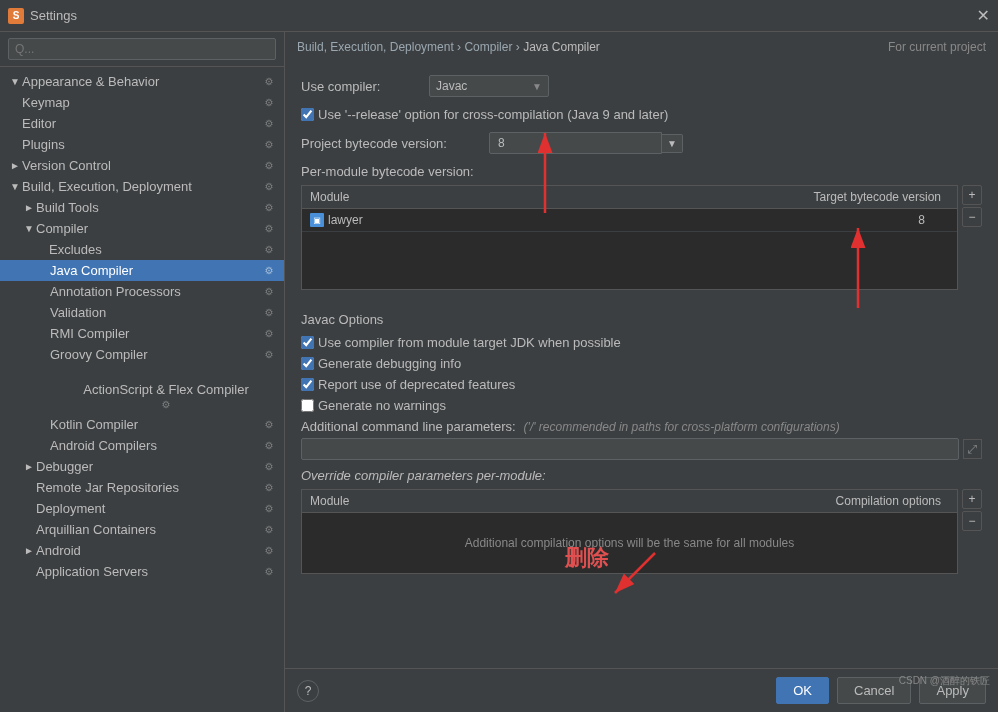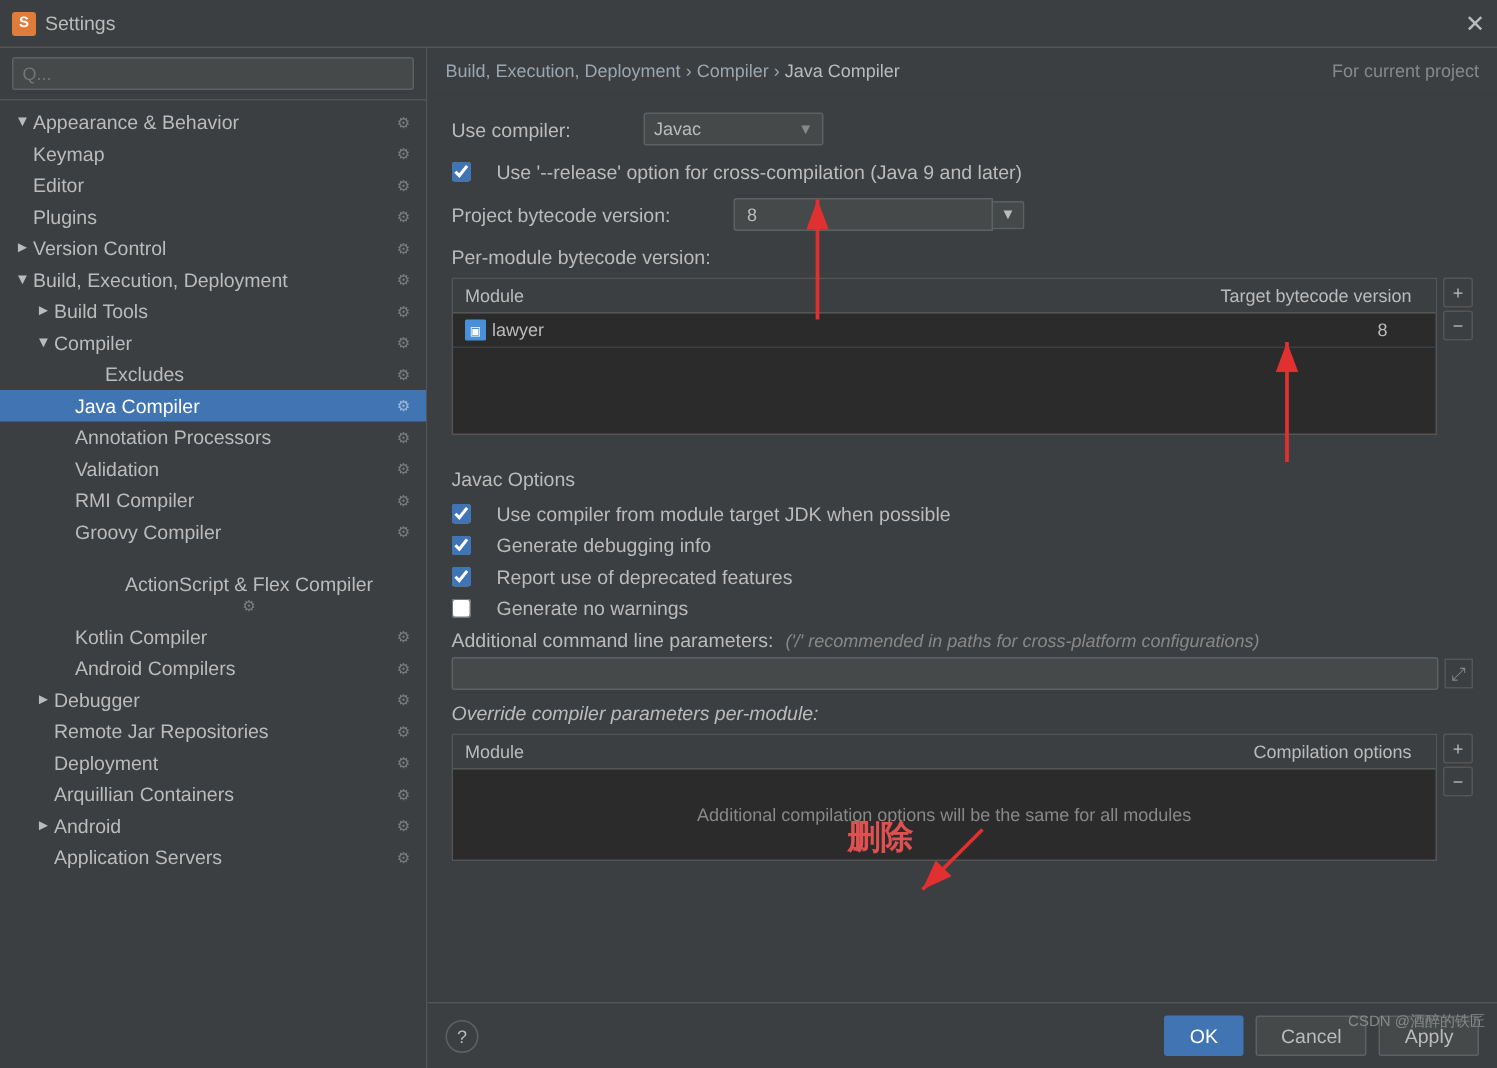--- a/index.html
+++ b/index.html
@@ -39,21 +39,21 @@
     .for-project { color: #888; font-size: 12px; }
 
     .panel-content { flex: 1; overflow-y: auto; padding: 12px 16px; background: #3c3f41; }
 
     .form-row { display: flex; align-items: center; margin-bottom: 10px; gap: 8px; }
     .form-label { color: #bbb; font-size: 13px; min-width: 120px; }
 
     .dropdown { display: flex; align-items: center; background: #45494a; border: 1px solid #5c6164; border-radius: 2px; padding: 3px 6px; cursor: pointer; color: #bbb; font-size: 12px; min-width: 120px; justify-content: space-between; }
     .dropdown-arrow { font-size: 10px; color: #888; }
 
-    .checkbox-row { display: flex; align-items: center; gap: 17px; margin-bottom: 6px; }
+    .checkbox-row { display: flex; align-items: center; gap: 4px; margin-bottom: 6px; }
     .checkbox-row input[type="checkbox"] { accent-color: #4074B2; }
     .checkbox-label { color: #bbb; font-size: 13px; }
 
     .section-title { color: #bbb; font-size: 13px; font-weight: 500; margin: 12px 0 8px 0; }
 
     .version-row { display: flex; align-items: center; gap: 8px; margin-bottom: 10px; }
     .version-input { display: flex; align-items: center; }
     .version-field { background: #45494a; border: 1px solid #5c6164; color: #bbb; padding: 3px 8px; font-size: 12px; min-width: 80px; border-radius: 2px 0 0 2px; outline: none; }
     .version-btn { background: #45494a; border: 1px solid #5c6164; border-left: none; color: #bbb; padding: 3px 5px; cursor: pointer; border-radius: 0 2px 2px 0; font-size: 10px; }
 
@@ -152,21 +152,21 @@
           <div class="tree-item" style="padding-left: 22px;">
             <span class="tree-arrow">►</span>
             <span class="tree-label">Build Tools</span>
             <span class="tree-icon-right">⚙</span>
           </div>
           <div class="tree-item" style="padding-left: 22px;">
             <span class="tree-arrow">▼</span>
             <span class="tree-label">Compiler</span>
             <span class="tree-icon-right">⚙</span>
           </div>
-          <div class="tree-item" style="padding-left: 56px;">
+          <div class="tree-item" style="padding-left: 35px;">
             <span class="tree-arrow"></span>
             <span class="tree-label">Excludes</span>
             <span class="tree-icon-right">⚙</span>
           </div>
           <div class="tree-item selected" style="padding-left: 36px;">
             <span class="tree-arrow"></span>
             <span class="tree-label">Java Compiler</span>
             <span class="tree-icon-right">⚙</span>
           </div>
           <div class="tree-item" style="padding-left: 36px;">

